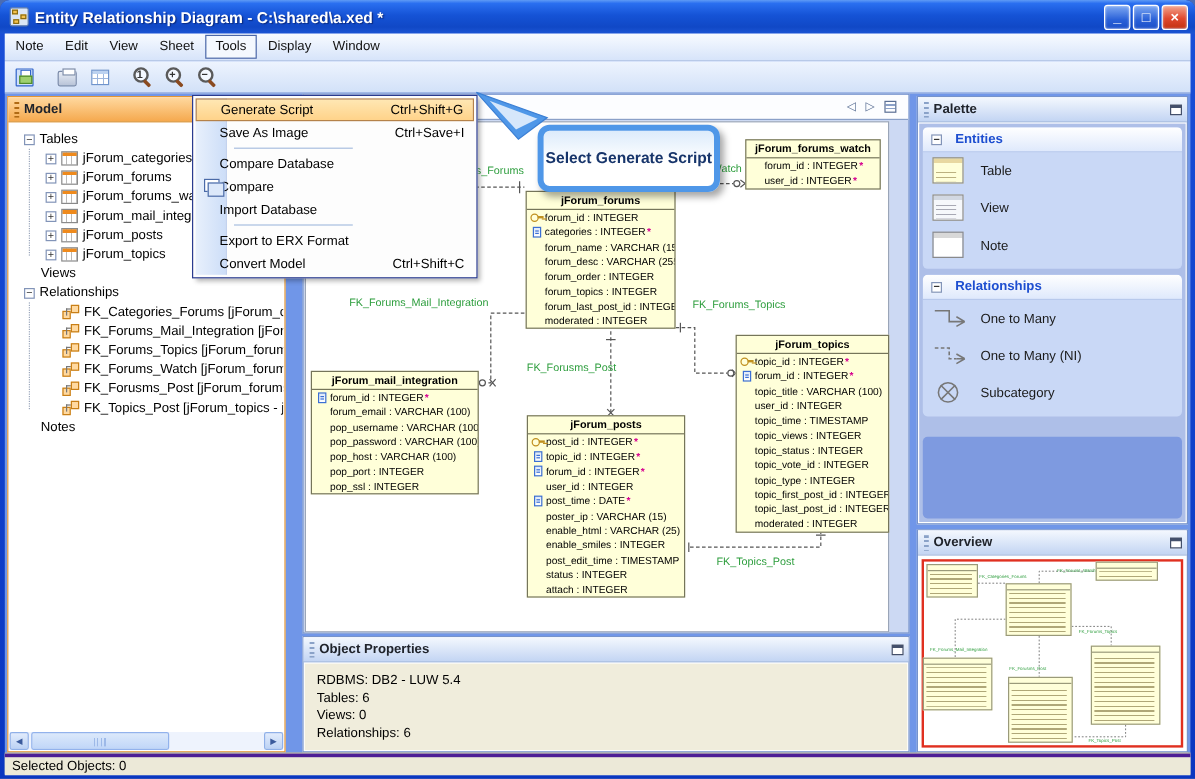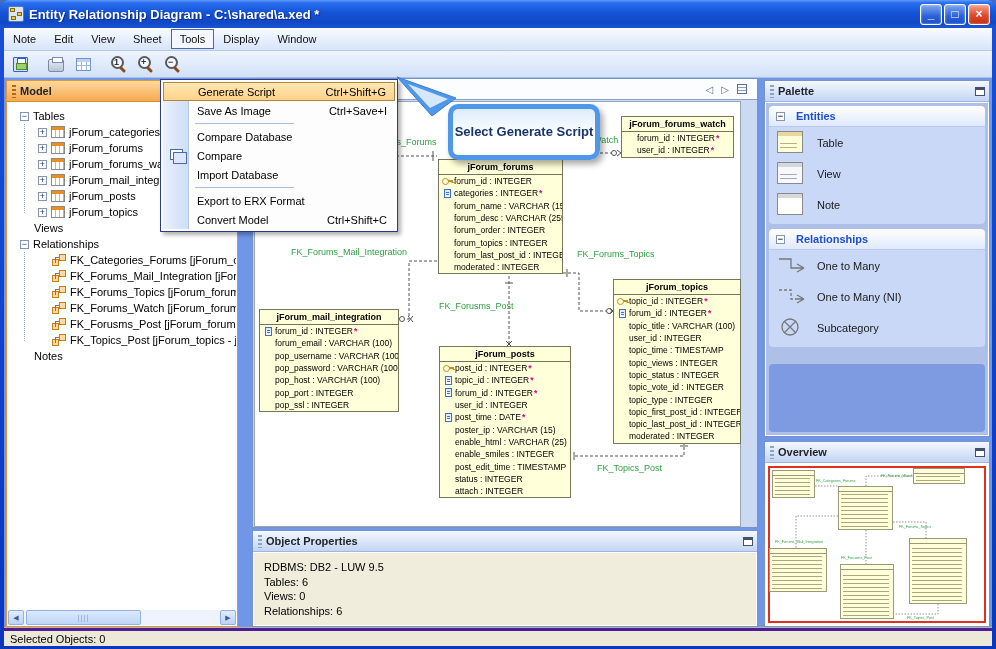--- a/index.html
+++ b/index.html
@@ -97,21 +97,21 @@
   .row.pk .pk-i{display:inline-block;width:11px;height:7px;}
   .row.pk .pk-i:before{content:"";position:absolute;left:0;top:0;width:5px;height:5px;border:1.5px solid #c09020;border-radius:50%;}
   .row.pk .pk-i:after{content:"";position:absolute;left:6px;top:2.5px;width:5px;height:1.5px;background:#c09020;box-shadow:3px 1.5px 0 -0.5px #c09020;}
   .row.fk .fk-i{display:inline-block;width:7px;height:9px;border:1px solid #3b6fd4;background:linear-gradient(#dce8fa,#fff);}
   .row.fk .fk-i:before{content:"";position:absolute;left:1px;top:2px;width:3px;height:1px;background:#3b6fd4;box-shadow:0 2px 0 #3b6fd4;}
   .star{display:none;color:#d6008f;font-weight:bold;margin-left:1px;}
   .row.req .star{display:inline;}
   
   .dropdown{position:absolute;left:156px;top:51px;width:238px;background:#fdfdfd;border:1px solid #2a3b8f;box-shadow:3px 3px 4px rgba(0,0,0,.3);padding:2px;z-index:40;}
   .gutter{position:absolute;left:2px;top:2px;bottom:2px;width:26px;background:linear-gradient(90deg,#e8f0fc,#cddef8);border-right:1px solid #b5c8ea;}
-  .mrow{position:relative;height:19px;display:flex;align-items:center;font-size:11px;color:#000;padding-left:34px;padding-right:8px;}
+  .mrow{position:relative;height:19px;display:flex;align-items:center;font-size:11px;color:#000;padding-left:20px;padding-right:8px;}
   .mrow .lbl{flex:1;white-space:nowrap;}
   .mrow .sc{white-space:nowrap;}
   .mrow.hl{background:linear-gradient(180deg,#ffe7b3,#ffd38a);border:1px solid #b5824a;}
   .mrow.sep{height:7px;padding:0 2px 0 32px;}
   .mrow.sep:before{content:"";flex:1;border-top:1px solid #a8bedf;}
   .gut-ico{display:none;}
   .mrow.compare .gut-ico{display:block;position:absolute;left:7px;top:3px;width:13px;height:11px;border:1px solid #4a6aa8;background:#fff;}
   .mrow.compare .gut-ico:before{content:"";position:absolute;left:2px;top:2px;width:12px;height:10px;border:1px solid #4a6aa8;background:#dce8fa;}
   
   .callout{position:absolute;left:444px;top:76px;width:152px;height:56px;z-index:50;
@@ -670,21 +670,21 @@
     </div>
 
     <div class="panel" style="left:248px;top:502px;width:506px;height:97px;">
       <div class="phead">
         <span class="grip"></span>
         <span class="ptitle">Object Properties</span>
         <span class="float-ico"></span>
       </div>
       <div class="op-body">
 
-      <div>RDBMS: DB2 - LUW 9.5</div>
+      <div>RDBMS: DB2 - LUW 5.4</div>
           <div>Tables: 6</div>
           <div>Views: 0</div>
           <div>Relationships: 6</div>
         </div>
     </div>
 
     <div class="panel" style="left:760px;top:52px;width:226px;height:357px;">
       <div class="phead">
         <span class="grip"></span>
         <span class="ptitle">Palette</span>

